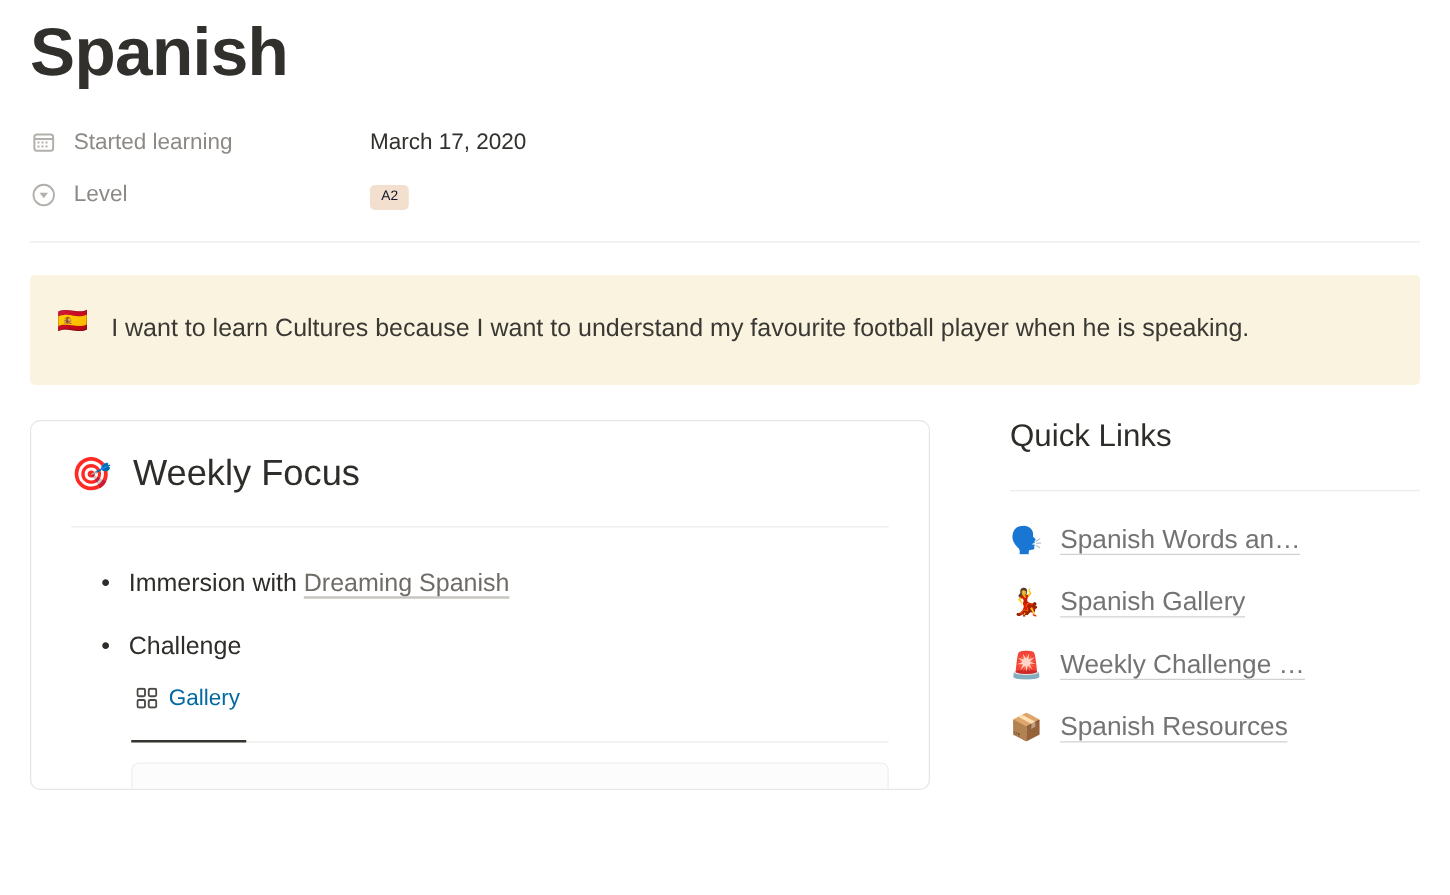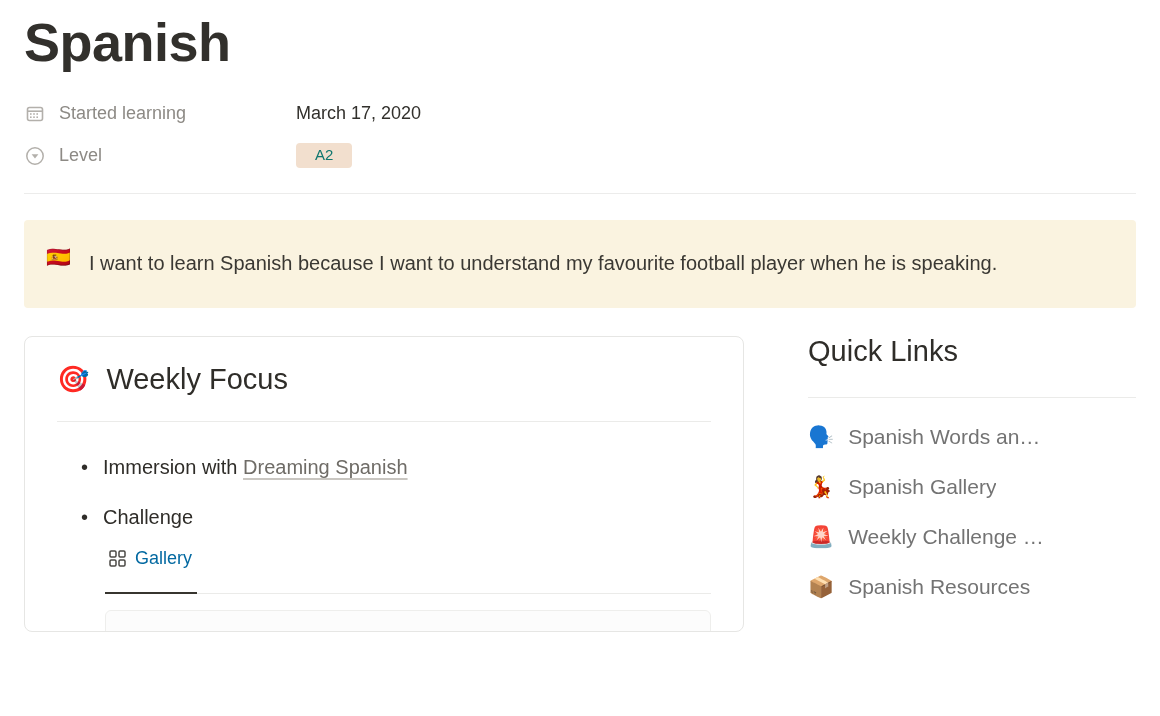--- a/index.html
+++ b/index.html
@@ -56,23 +56,23 @@
     color: #b3b0ab;
   }
   .prop-icon svg { display: block; }
   .prop-value {
     font-size: 18px;
     color: #32302c;
   }
   .tag {
     display: inline-block;
     background: #f2dfce;
-    color: #0f766e;
-    font-size: 15px;
-    padding: 3px 19px 4px;
+    color: #0f172a;
+    font-size: 11px;
+    padding: 3px 9px 4px;
     border-radius: 4px;
     line-height: 1.2;
   }
 
   
   .divider {
     height: 1px;
     background: #ececeb;
     margin: 16px 0 0;
   }
@@ -184,21 +184,21 @@
   .db-item {
     margin-top: 16px;
     height: 40px;
     border: 1px solid #eeeeec;
     border-radius: 6px;
     background: #fcfcfc;
   }
 
   
   .ql-title {
-    font-size: 29px;
+    font-size: 25px;
     color: #2f2d29;
     font-weight: 400;
     line-height: 1.1;
   }
   .ql-rule {
     height: 1px;
     background: #ebebe9;
     margin-top: 29px;
   }
   .ql-list { margin-top: 14px; }
@@ -265,21 +265,21 @@
         <span class="tag">A2</span>
       </div>
     </div>
 
   </div>
 
   <div class="divider"></div>
 
   <div class="callout">
     <span class="callout-emoji">🇪🇸</span>
-    <div class="callout-text">I want to learn Spanish because I want to understand my favourite football player when he is speaking.</div>
+    <div class="callout-text">I want to learn Cultures because I want to understand my favourite football player when he is speaking.</div>
   </div>
 
   <div class="columns">
 
     <div class="col-left">
       <div class="card">
 
         <div class="card-header">
           <span class="card-emoji">🎯</span>
           <span class="card-title">Weekly Focus</span>

